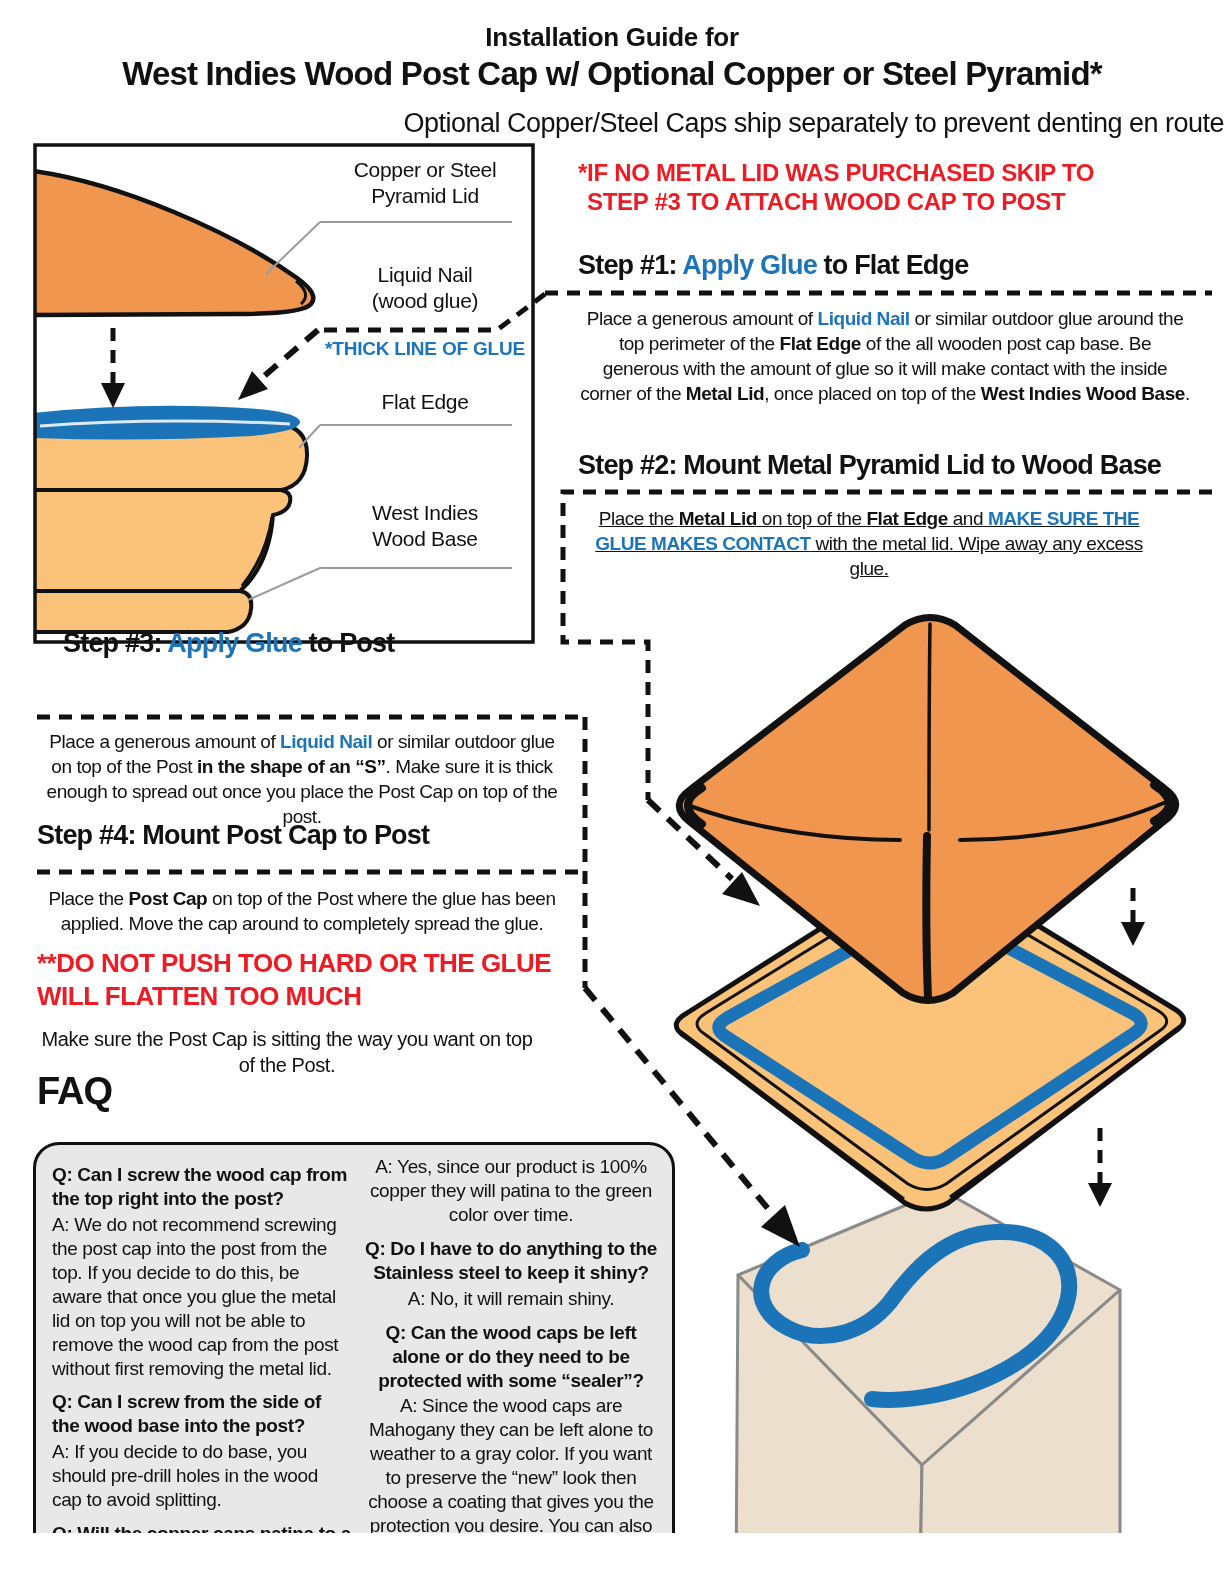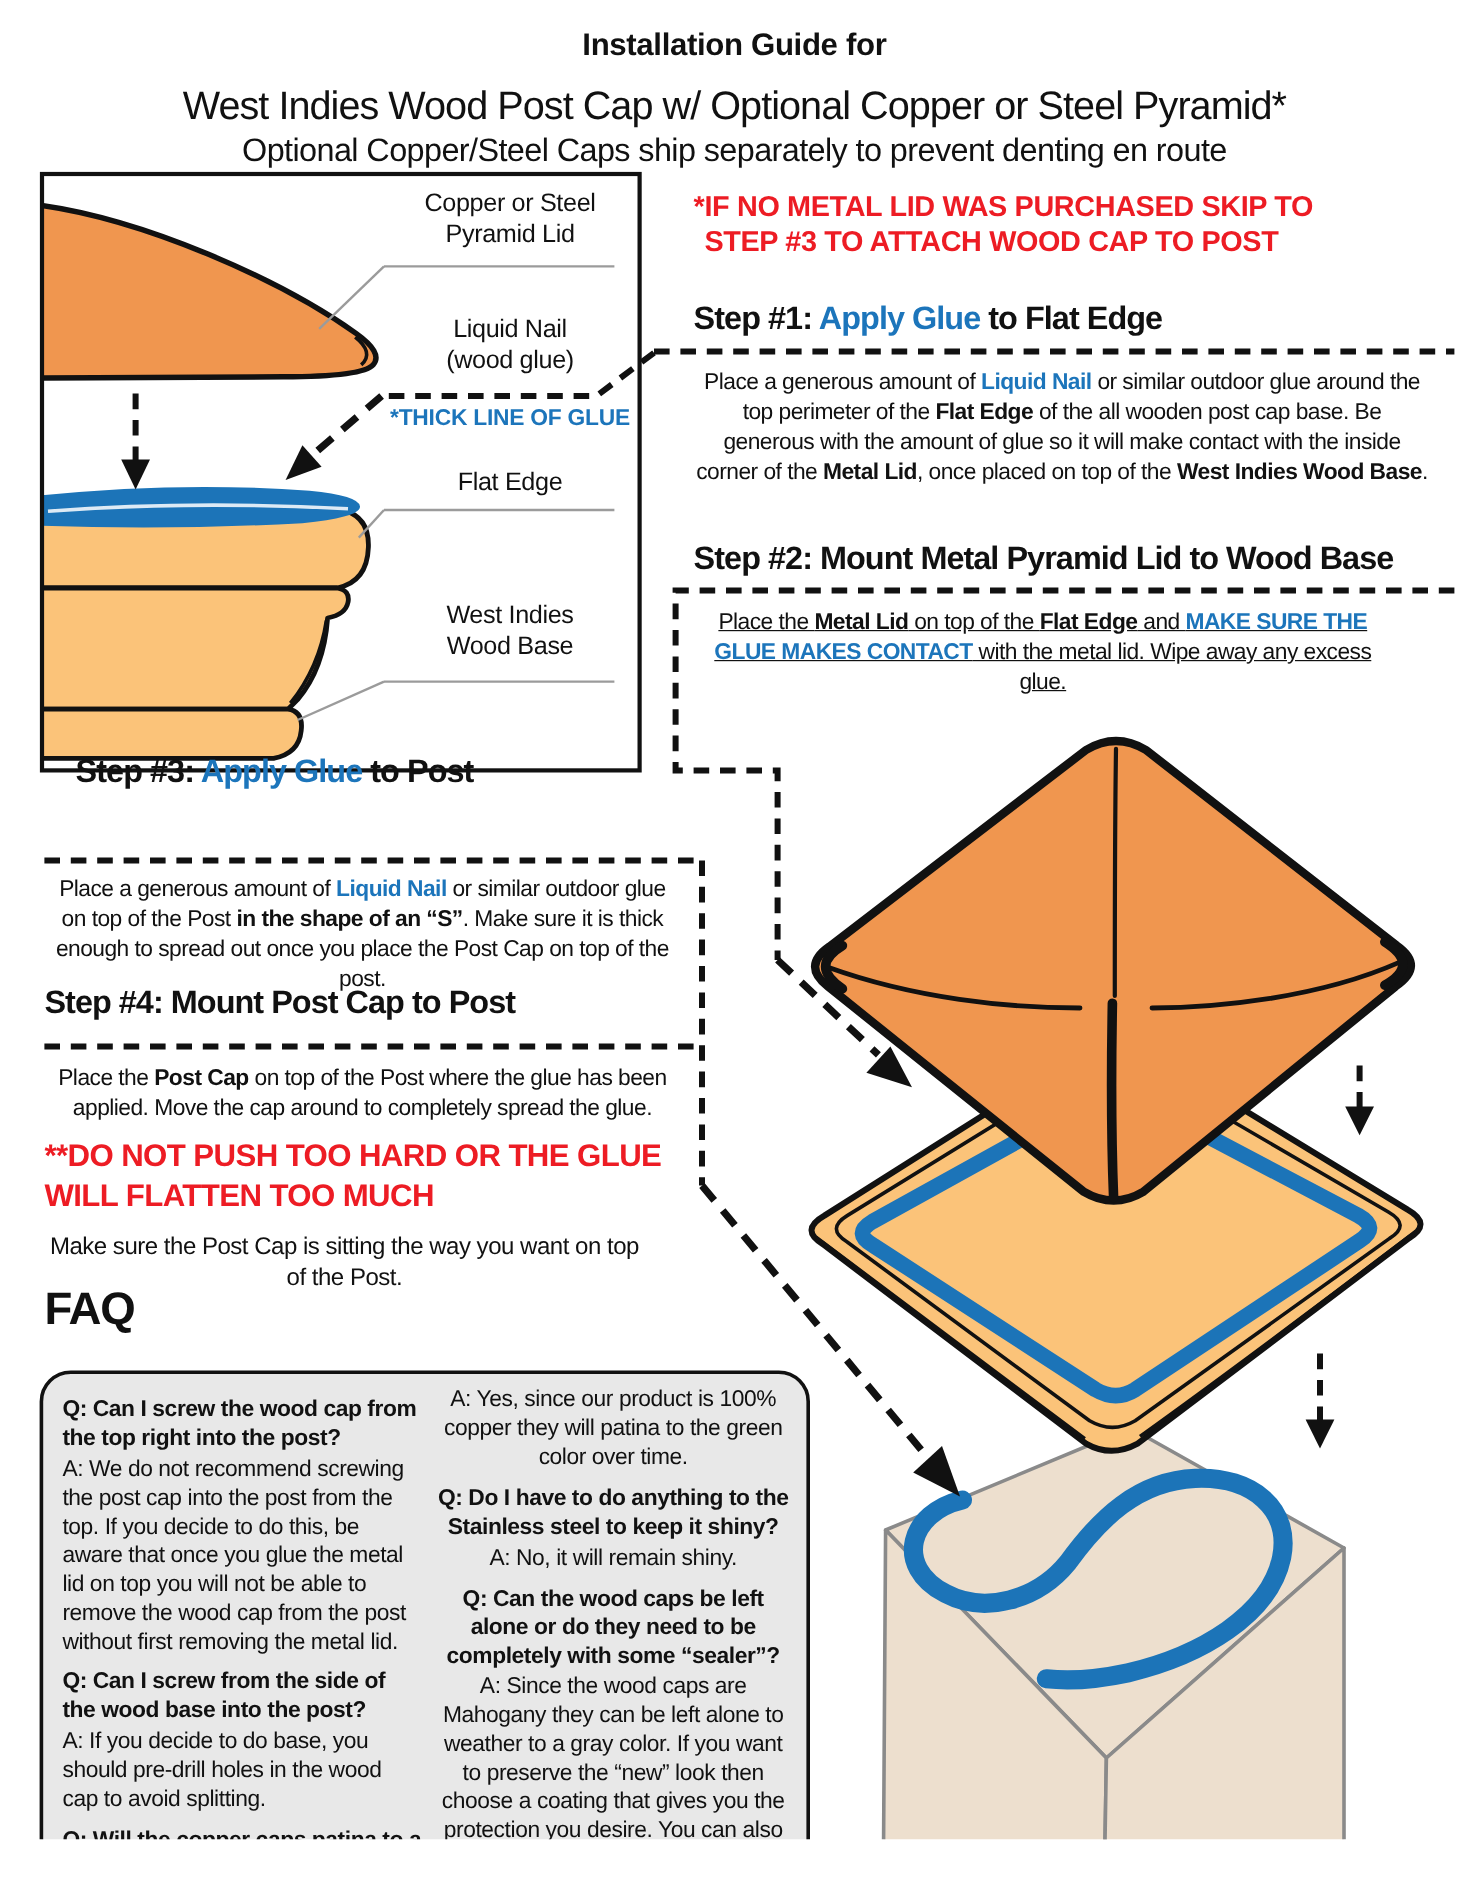--- a/index.html
+++ b/index.html
@@ -4,22 +4,22 @@
 <style>
   html,body{margin:0;padding:0;background:#fff;}
   #page{position:relative;width:1224px;height:1533px;background:#fff;overflow:hidden;
         font-family:"Liberation Sans",sans-serif;color:#111;}
   #gfx{position:absolute;left:0;top:0;z-index:0;}
   .txt{position:absolute;z-index:1;}
 
   
   .titles{position:absolute;left:0;top:22px;width:100%;text-align:center;z-index:1;}
   .t1{font-size:26px;font-weight:700;letter-spacing:-0.3px;}
-  .t2{font-size:33px;font-weight:400;letter-spacing:-0.8px;margin-top:16px;}
-  .t3{font-size:27px;letter-spacing:-0.5px;margin-top:3px;}
+  .t2{font-size:33px;font-weight:700;letter-spacing:-0.8px;margin-top:2px;}
+  .t3{font-size:27px;letter-spacing:-0.5px;margin-top:15px;text-align:right;}
 
   
   .lbl{position:absolute;z-index:1;text-align:center;font-size:21px;letter-spacing:-0.3px;
        line-height:1.22;white-space:pre-line;color:#111;}
   #lbl-lid{left:318px;top:157px;width:214px;}
   #lbl-glue{left:330px;top:262px;width:190px;}
   #lbl-gluenote{left:322px;top:337px;width:206px;color:var(--accent_blue,#1C75BB);
                 font-weight:700;font-size:19px;letter-spacing:-0.2px;}
   #lbl-flat{left:318px;top:389px;width:214px;}
   #lbl-base{left:318px;top:500px;width:214px;}
@@ -218,18 +218,18 @@
         <p class="faq-q">Q: Can I screw the wood cap from the top right into the post?</p>
         <p class="faq-a">A: We do not recommend screwing the post cap into the post from the top. If you decide to do this, be aware that once you glue the metal lid on top you will not be able to remove the wood cap from the post without first removing the metal lid.</p>
         <p class="faq-q">Q: Can I screw from the side of the wood base into the post?</p>
         <p class="faq-a">A: If you decide to do base, you should pre-drill holes in the wood cap to avoid splitting.</p>
         <p class="faq-q">Q: Will the copper caps patina to a green color over time?</p>
       </div>
     <div class="faqcol" id="faqc2">
         <p class="faq-a">A: Yes, since our product is 100% copper they will patina to the green color over time.</p>
         <p class="faq-q">Q: Do I have to do anything to the Stainless steel to keep it shiny?</p>
         <p class="faq-a">A: No, it will remain shiny.</p>
-        <p class="faq-q">Q: Can the wood caps be left alone or do they need to be completely with some “sealer”?</p>
+        <p class="faq-q">Q: Can the wood caps be left alone or do they need to be protected with some “sealer”?</p>
         <p class="faq-a">A: Since the wood caps are Mahogany they can be left alone to weather to a gray color. If you want to preserve the “new” look then choose a coating that gives you the protection you desire. You can also paint or stain the wood caps.</p>
       </div>
   </div>
 
 </div>
 
 </body></html>

